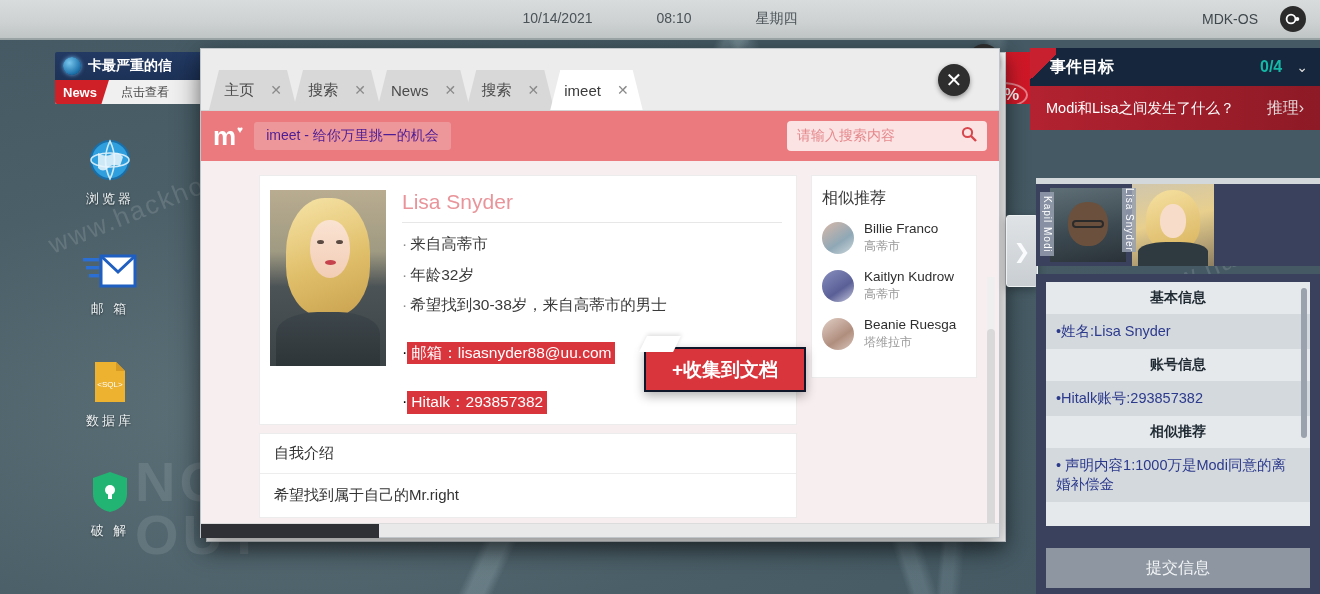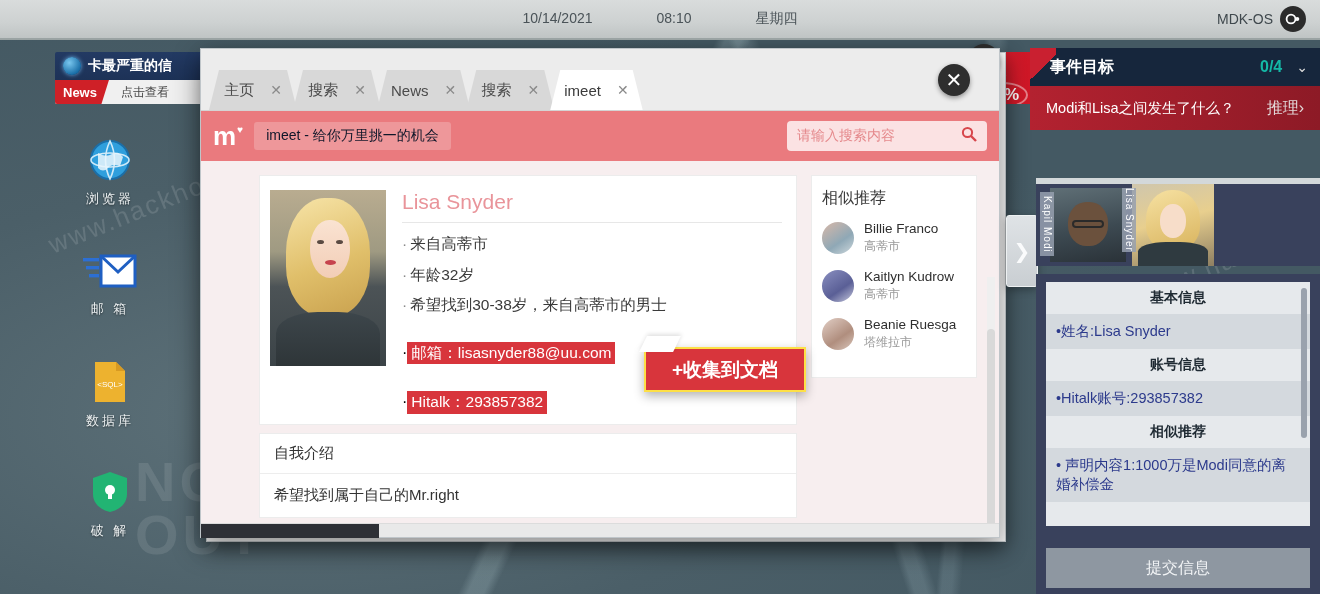--- a/index.html
+++ b/index.html
@@ -36,21 +36,21 @@
 
   
   #statusbar {
     position: absolute; top: 0; left: 0; width: 1320px; height: 40px;
     background: linear-gradient(180deg,#d9dcdc 0%, #cdd1d1 60%, #bfc4c4 100%);
     border-bottom: 2px solid #9aa3a3;
     display: flex; align-items: center;
     font-size: 14px; color: #4a5358;
   }
   #statusbar .center { position:absolute; left:0; right:0; display:flex; justify-content:center; gap:64px; }
-  #statusbar .right { position:absolute; right:14px; display:flex; align-items:center; gap:7px; font-size:14px; color:#3f484d;}
+  #statusbar .right { position:absolute; right:14px; display:flex; align-items:center; gap:22px; font-size:14px; color:#3f484d;}
   .os-logo {
     width: 26px; height: 26px; border-radius: 50%;
     background: #2b2b2b; display: flex; align-items: center; justify-content: center;
   }
   .os-logo svg { display:block; }
 
   
   .desk-icon {
     position: absolute; width: 110px; text-align: center; cursor: pointer;
   }
@@ -132,21 +132,21 @@
   .tab .x { color: #8a8a8a; font-size: 14px; }
   .tab-spacer { flex: 1; }
 
   #sitebar {
     height: 50px; background: #ea7a7e;
     display: flex; align-items: center; padding: 0 12px; gap: 12px; flex: none;
   }
   #sitebar .logo { color: #fff; font-size: 26px; font-weight: 700; line-height: 1; position: relative; padding-right:6px;}
   #sitebar .logo .heart { position:absolute; right:-1px; top:2px; font-size:10px; }
   #sitebar .slogan {
-    background: rgba(255,255,255,.22); color: #0f172a; font-size: 14px;
+    background: rgba(255,255,255,.22); color: #4c1d95; font-size: 14px;
     padding: 5px 12px; border-radius: 3px; white-space: nowrap;
   }
   #sitebar .sp { flex: 1; }
   #sitebar .searchbox {
     width: 200px; height: 30px; background: rgba(255,255,255,.78);
     border-radius: 4px; display: flex; align-items: center; padding: 0 10px;
     color: #e58a8d; font-size: 14px; justify-content: space-between; cursor: text;
   }
   #sitebar .searchbox .mag { color:#d7464c; font-size:16px; }
 
@@ -196,21 +196,21 @@
   .simi-item .pic.p2 { background: linear-gradient(145deg,#8a8fc0,#5a5f96 60%,#c8cade); }
   .simi-item .pic.p3 { background: linear-gradient(145deg,#e2cfc6,#b08e7e 60%,#d9c6bb); }
   .simi-item .nm { font-size: 13.5px; color: #2e2e2e; line-height: 1.25; }
   .simi-item .ct { font-size: 12px; color: #9a9a9a; }
 
   
   #collect {
     position: absolute; left: 644px; top: 347px; width: 162px; height: 45px;
     background: #d8353c; color: #fff; font-size: 19px; font-weight: 700;
     display: flex; align-items: center; justify-content: center; gap: 2px;
-    cursor: pointer; border: 2px solid #fde047;
+    cursor: pointer; border: 2px solid #0f172a;
     box-shadow: 0 4px 10px rgba(0,0,0,.3);
     z-index: 30;
   }
   #collect::before {
     content:""; position:absolute; left:-3px; top:-13px; width:34px; height:16px;
     background:#fff; transform: skewX(-26deg); box-shadow: 0 -2px 4px rgba(0,0,0,.12);
   }
 
   
   #vscroll { position:absolute; right:4px; top:116px; width:8px; height:398px; background:#efefef; }

